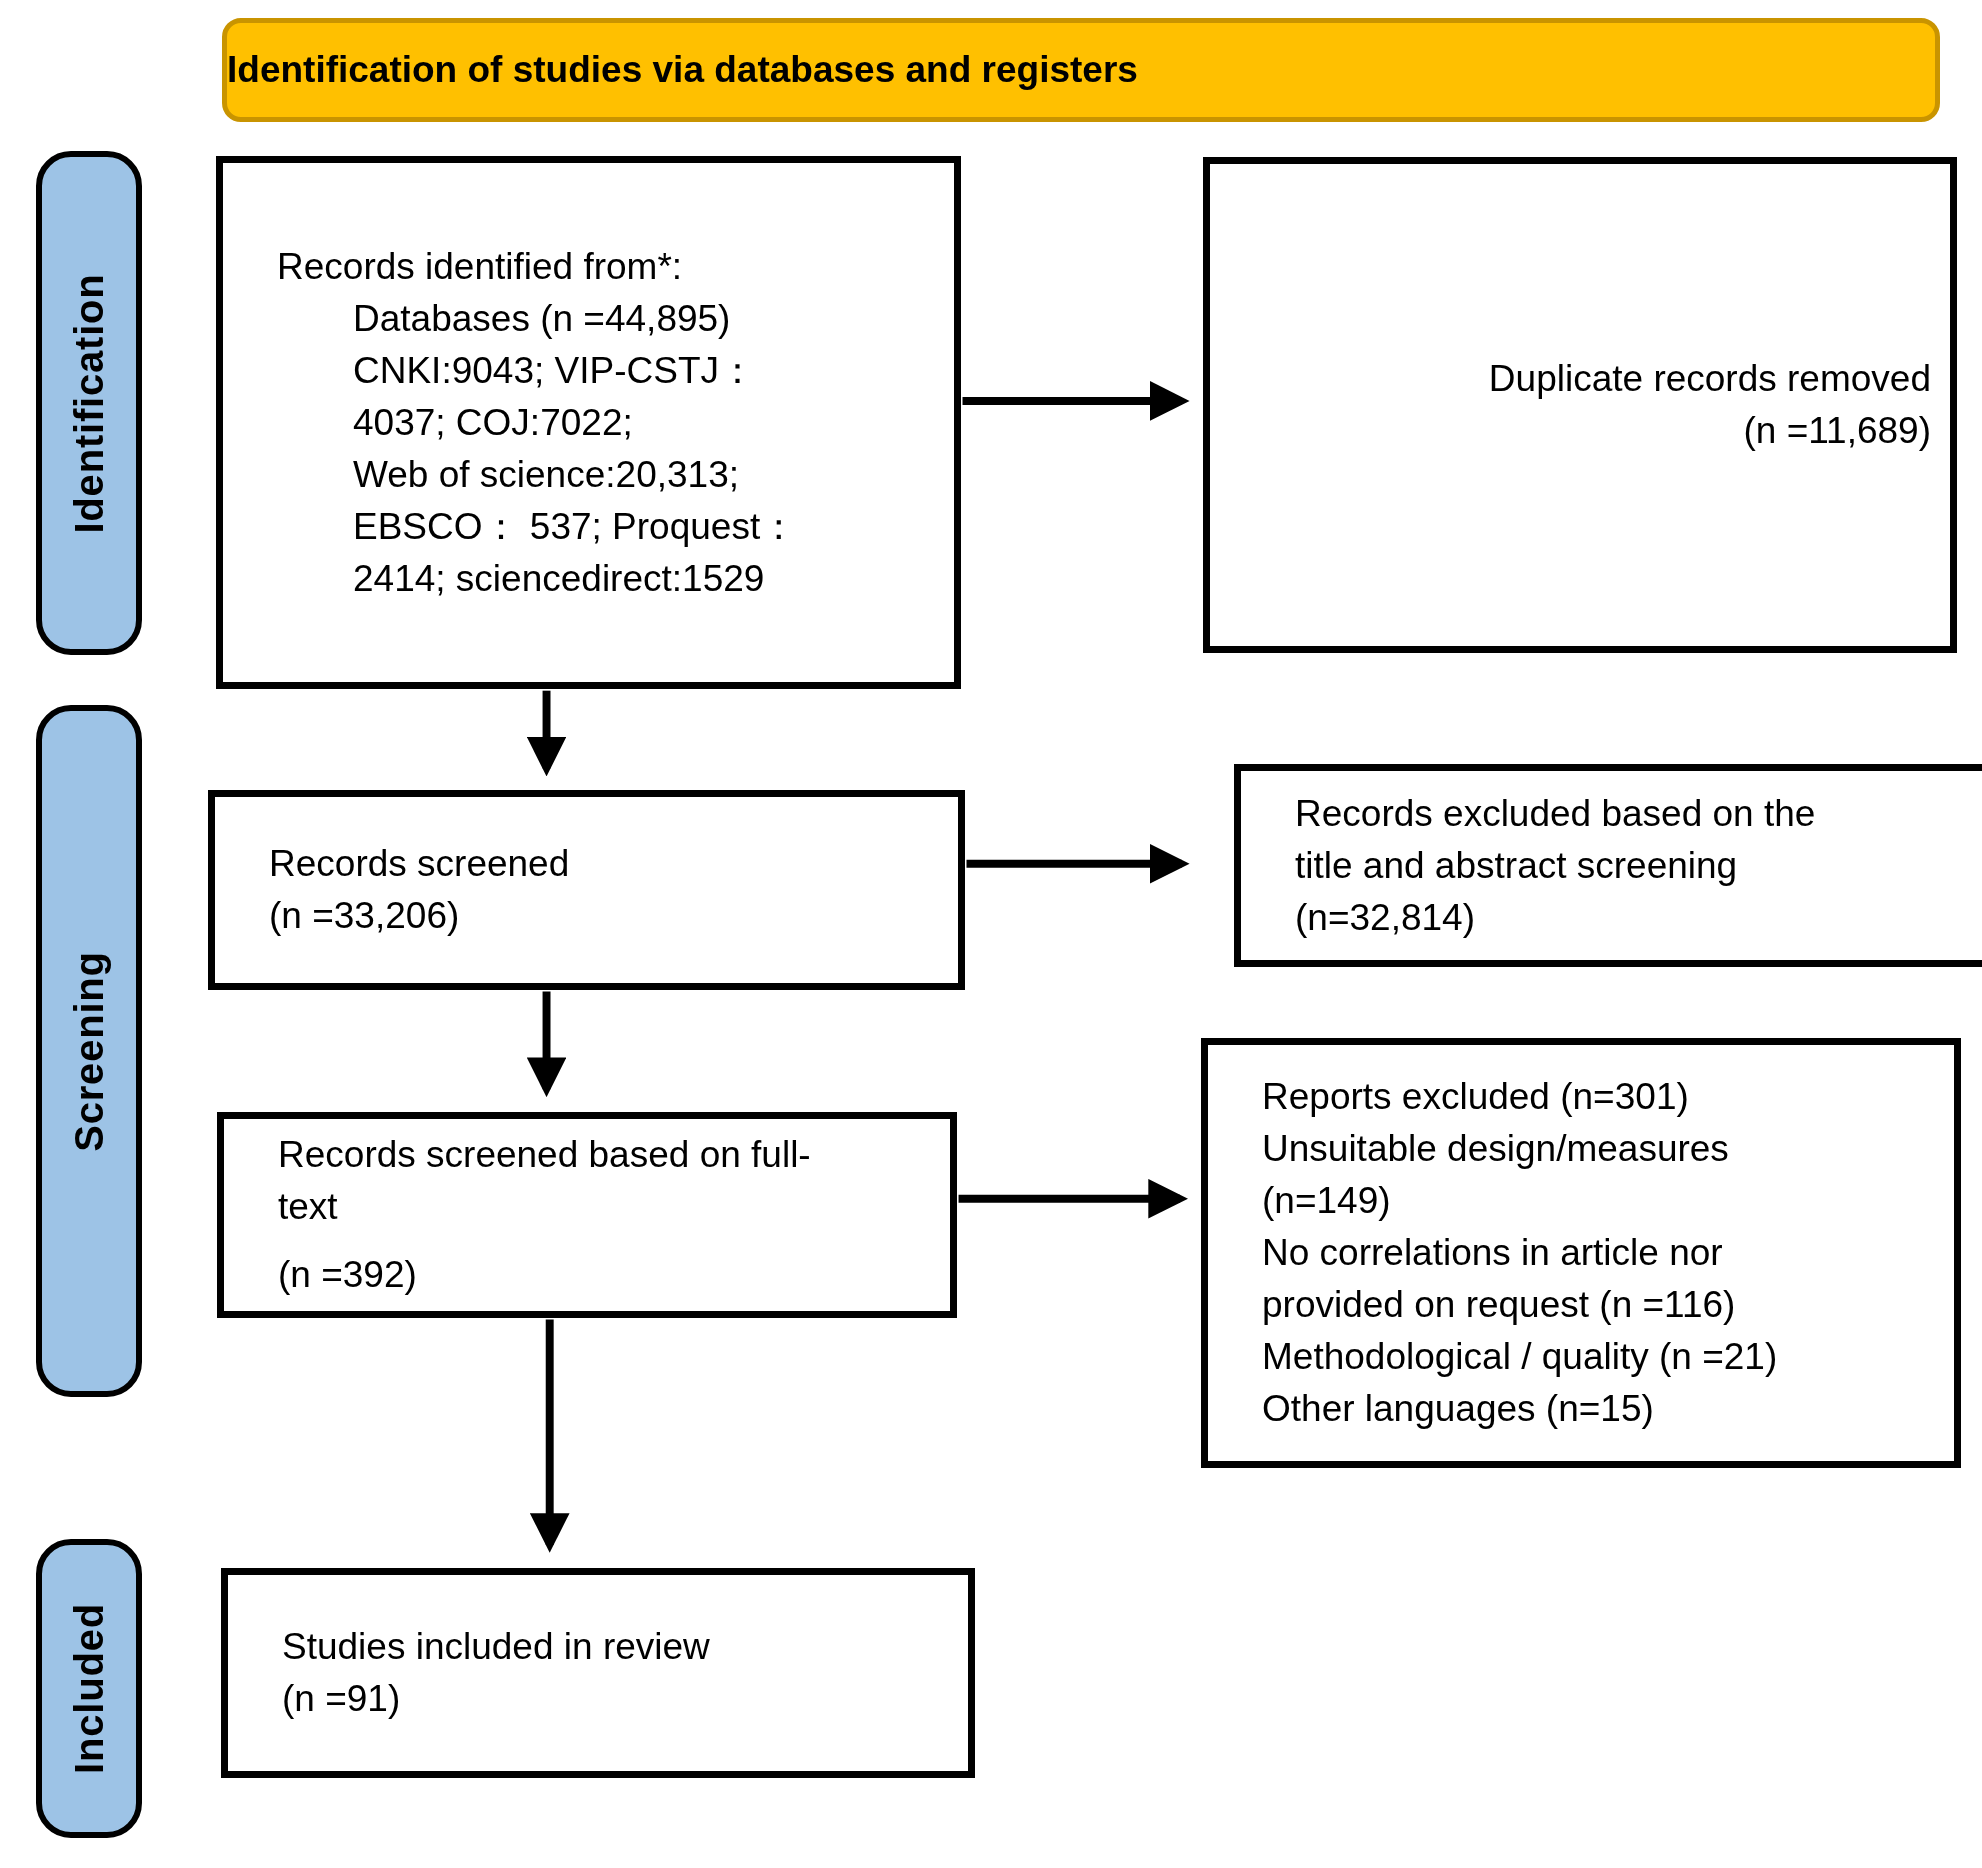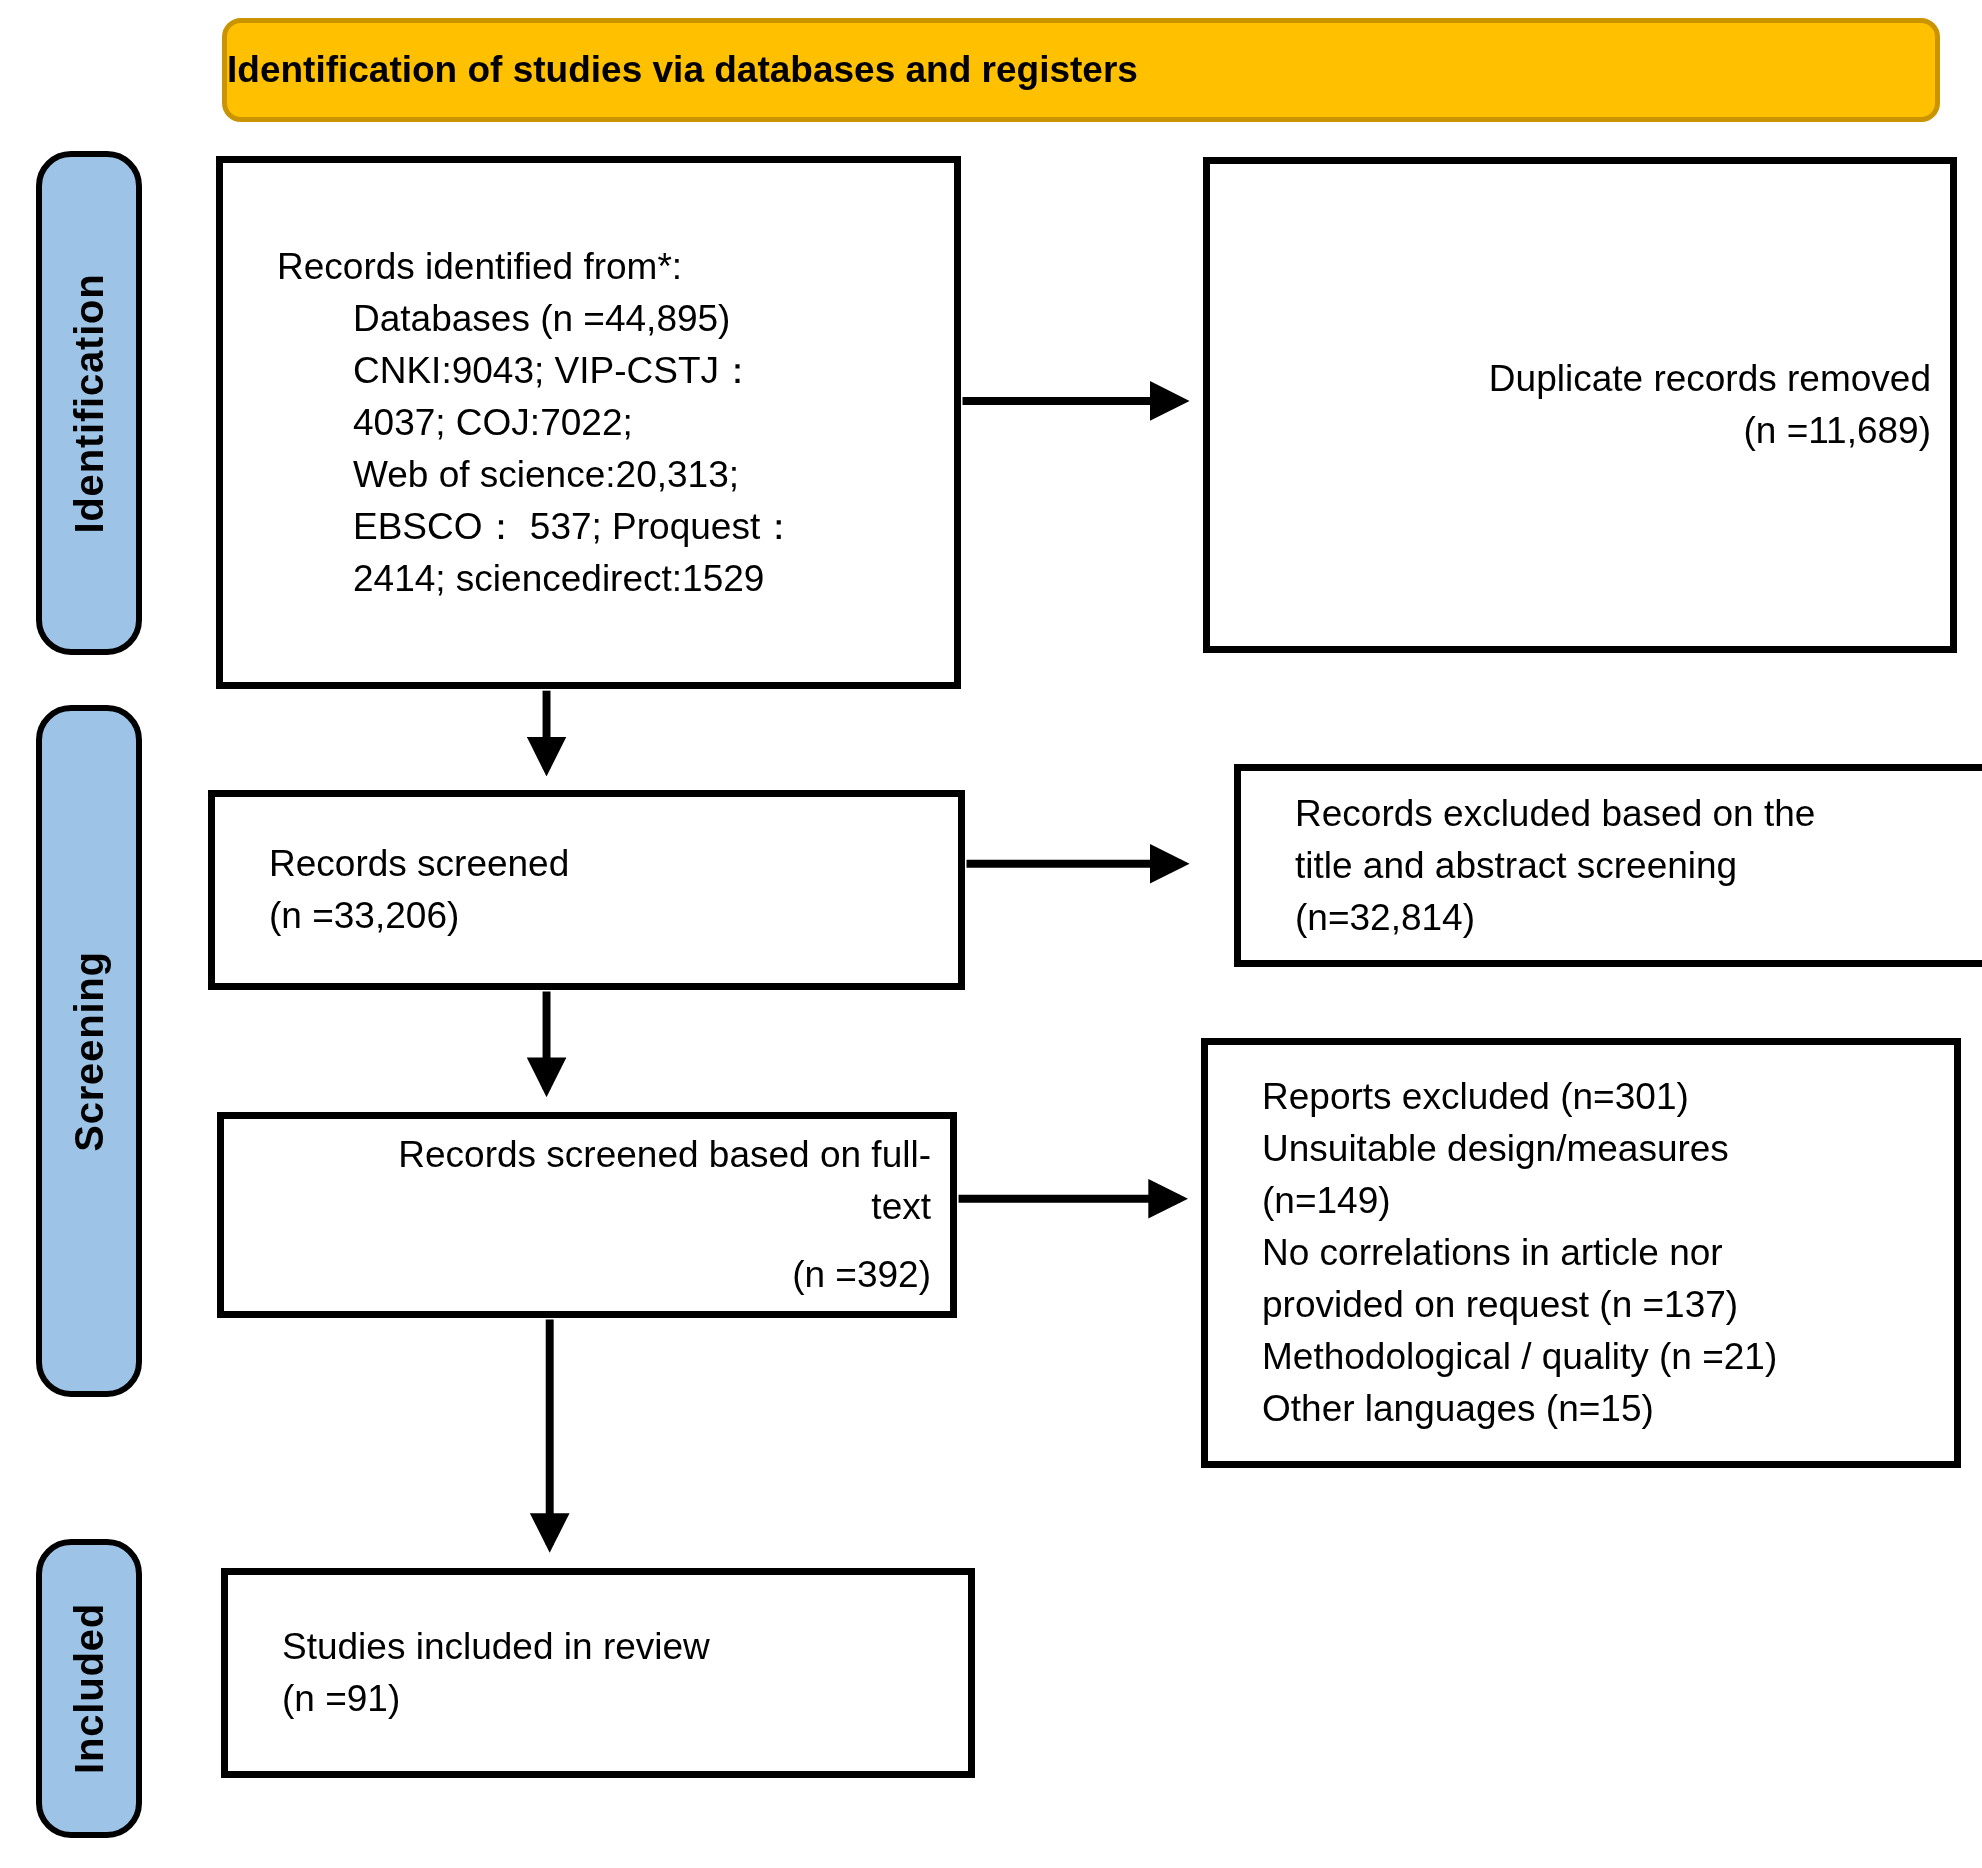--- a/index.html
+++ b/index.html
@@ -63,21 +63,21 @@
     font-size: 37px;
     line-height: 52px;
   }
   .box-text, .indent, .count { white-space: pre-line; }
   .indent { margin-left: 76px; }
   .count  { margin-top: 16px; }
   .box-records-identified { left: 216px;  top: 156px;  width: 745px; height: 533px; }
   .box-duplicates-removed { left: 1203px; top: 157px;  width: 754px; height: 496px; padding-left: 107px; text-align: right; }
   .box-records-screened   { left: 208px;  top: 790px;  width: 757px; height: 200px; }
   .box-records-excluded   { left: 1234px; top: 764px;  width: 758px; height: 203px; }
-  .box-fulltext-screened  { left: 217px;  top: 1112px; width: 740px; height: 206px; text-align: right; }
+  .box-fulltext-screened  { left: 217px;  top: 1112px; width: 740px; height: 206px; }
   .box-reports-excluded   { left: 1201px; top: 1038px; width: 760px; height: 430px; }
   .box-studies-included   { left: 221px;  top: 1568px; width: 754px; height: 210px; }
   
   .arrows {
     position: absolute;
     left: 0; top: 0;
     width: 1983px; height: 1868px;
     pointer-events: none;
   }
   .arrows line { stroke: #000000; stroke-width: 10; }
@@ -131,21 +131,21 @@
     <div class="box-text">Records screened based on full-
 text</div>
     <div class="count">(n =392)</div>
   </div>
 
   <div class="fbox box-reports-excluded">
     <div class="box-text">Reports excluded (n=301)
 Unsuitable design/measures
 (n=149)
 No correlations in article nor
-provided on request (n =137)
+provided on request (n =116)
 Methodological / quality (n =21)
 Other languages (n=15)</div>
   </div>
 
   <div class="fbox box-studies-included">
     <div class="box-text">Studies included in review
 (n =91)</div>
   </div>
 
   <svg class="arrows" viewBox="0 0 2497 2353" xmlns="http://www.w3.org/2000/svg">

